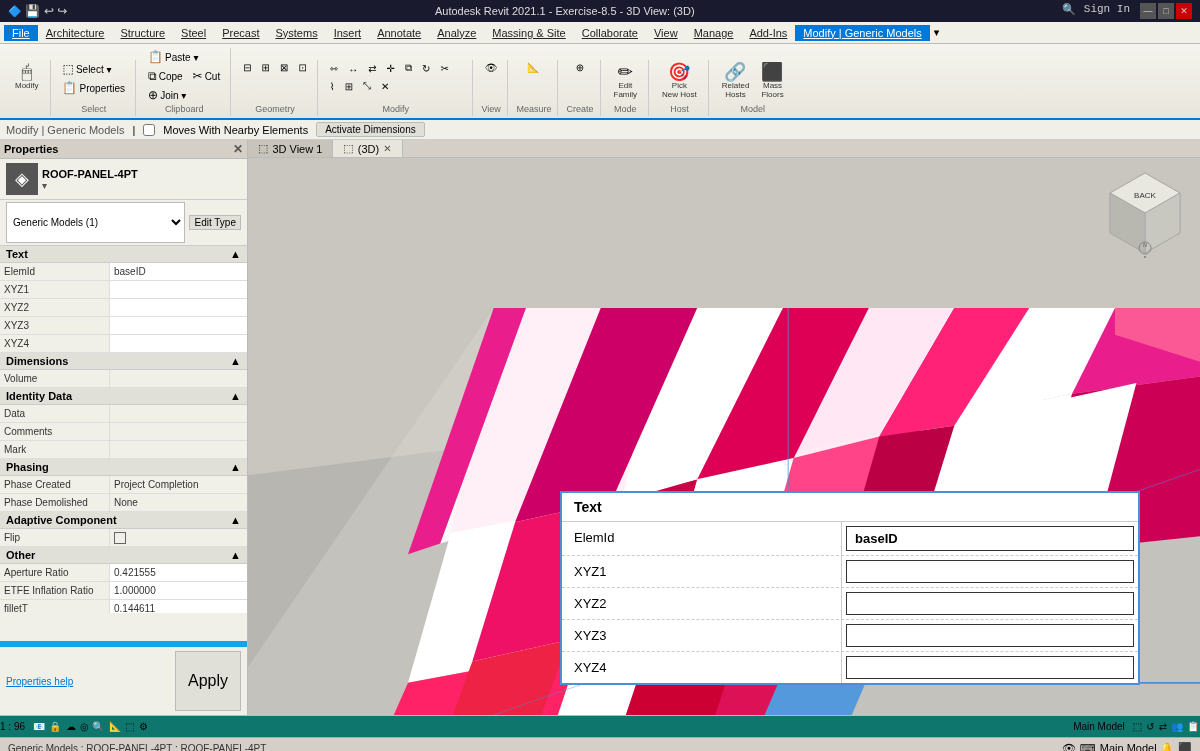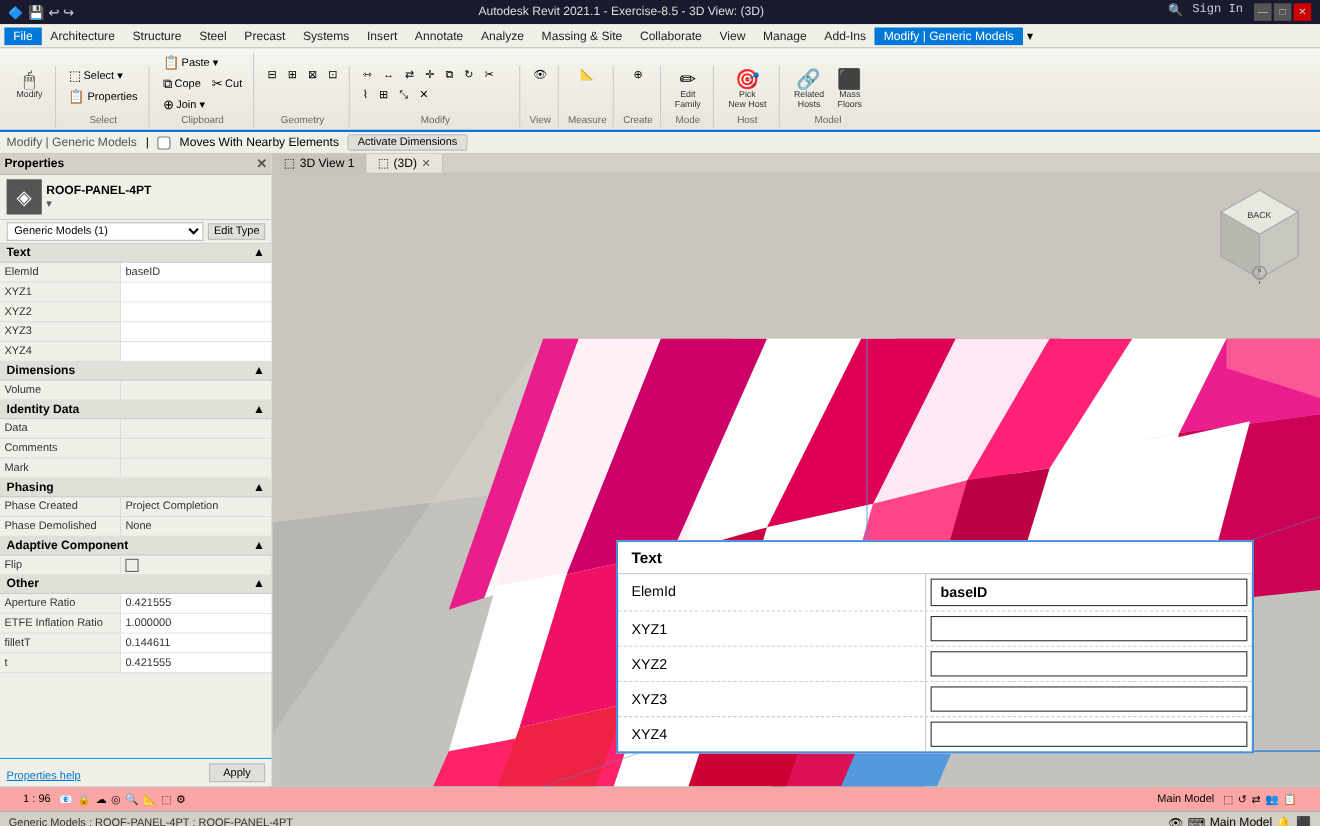--- a/index.html
+++ b/index.html
@@ -29,20 +29,21 @@
       display: flex;
       align-items: center;
       border-bottom: 1px solid #bbb;
       padding: 0 4px;
     }
     .menu-item {
       padding: 2px 8px;
       font-size: 11px;
       cursor: pointer;
       color: #222;
+      text-decoration: underline;
     }
     .menu-item.active { background: #0078d7; color: white; }
 
     
     #ribbon {
       background: linear-gradient(to bottom, #f5f4ee, #e8e6dc);
       border-bottom: 2px solid #0078d7;
       padding: 2px 4px 0 4px;
       display: flex;
       flex-direction: column;
@@ -168,21 +169,21 @@
       display: flex;
       align-items: center;
       gap: 4px;
       padding: 2px 6px;
       border-bottom: 1px solid #ccc;
     }
     #props-type-select {
       flex: 1;
       font-size: 10px;
       border: 1px solid #bbb;
-      padding: 1px 2px;
+      padding: 13px 2px;
       background: white;
     }
     #props-edit-type {
       font-size: 10px;
       padding: 1px 4px;
       cursor: pointer;
       background: #e0dfd8;
       border: 1px solid #bbb;
     }
     #props-table { flex: 1; overflow-y: auto; }
@@ -215,28 +216,28 @@
       flex: 1;
       padding: 2px 4px;
       font-size: 10px;
       color: #333;
       display: flex;
       align-items: center;
     }
     .props-value.editable { background: white; }
     #props-footer {
       padding: 4px 6px;
-      border-top: 1px solid #0ea5e9;
+      border-top: 6px solid #0ea5e9;
       display: flex;
       justify-content: space-between;
-      align-items: flex-end;
+      align-items: center;
       margin-top: 28px;
     }
     #props-link { color: #0078d7; cursor: pointer; text-decoration: underline; font-size: 10px; }
-    #props-apply { padding: 2px 12px; font-size: 10px; cursor: pointer; background: #e0dfd8; border: 1px solid #bbb; }
+    #props-apply { padding: 20px 12px; font-size: 16px; cursor: pointer; background: #e0dfd8; border: 1px solid #bbb; }
 
     
     #view-area {
       flex: 1;
       display: flex;
       flex-direction: column;
       background: #e0dfd8;
     }
     #view-tabs {
       display: flex;
@@ -309,25 +310,25 @@
       border-right: 1px solid #ccc;
     }
     .ft-cell-value {
       flex: 1;
       border: 1px solid #333;
       margin: 4px;
     }
 
     
     #status-bar {
-      background: #fca5a5;
+      background: #0f766e;
       height: 22px;
       display: flex;
       align-items: center;
-      padding: 0 21px;
+      padding: 0 0;
       font-size: 10px;
       border-top: 1px solid #bbb;
       gap: 8px;
     }
 
     
     #bottom-bar {
       background: #d4d0c8;
       height: 22px;
       display: flex;

